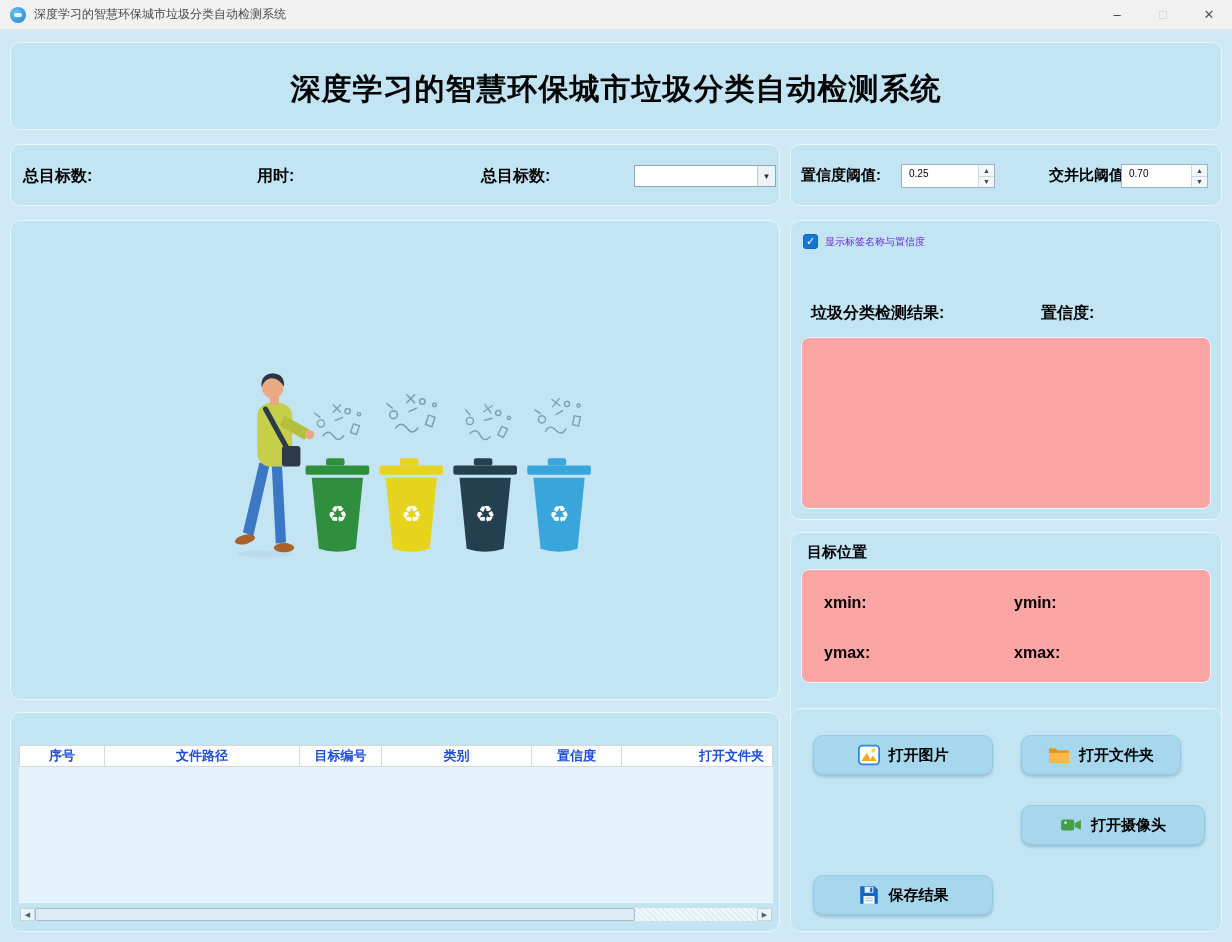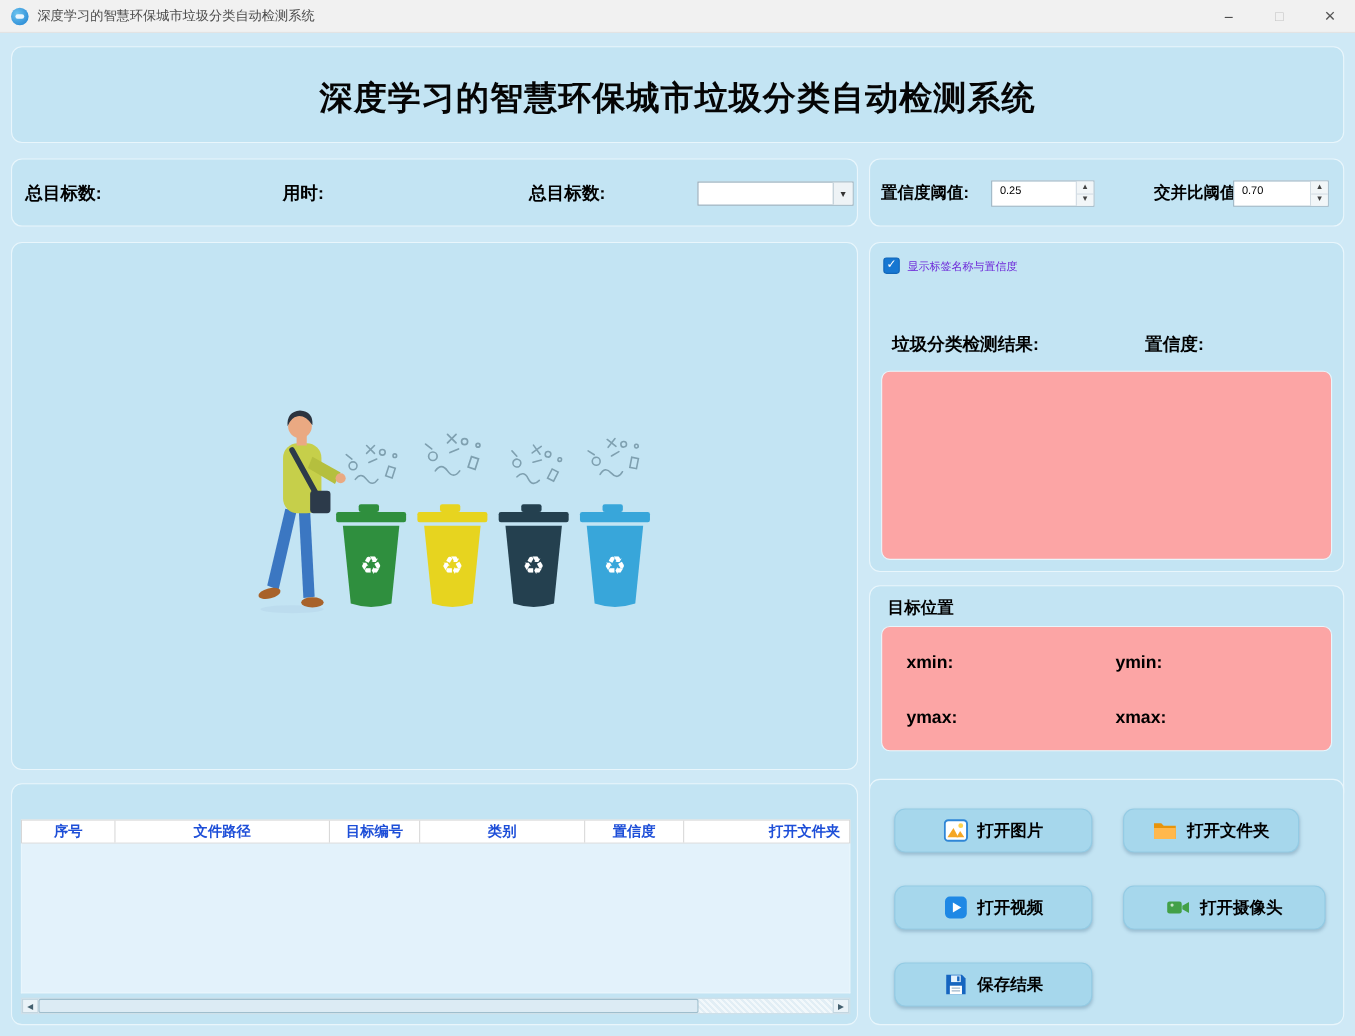--- a/index.html
+++ b/index.html
@@ -222,27 +222,20 @@
     </button>
 
     <button class="action-btn" style="left:230px; top:26px; width:160px; height:40px;">
       <svg class="btn-icon" viewBox="0 0 20 20">
         <path d="M1 4 h6 l2 2 h10 v11 H1 Z" fill="#e8940a"></path>
         <path d="M1 8 h18 v9 H1 Z" fill="#ffb84d"></path>
       </svg>
       <span>打开文件夹</span>
     </button>
 
-    <button class="action-btn" style="left:22px; top:96px; width:180px; height:40px;">
-      <svg class="btn-icon" viewBox="0 0 20 20">
-        <rect x="1" y="1" width="18" height="18" rx="4" fill="#1e88e5"></rect>
-        <path d="M7.5 5.8 L14.5 10 L7.5 14.2 Z" fill="#fff"></path>
-      </svg>
-      <span>打开视频</span>
-    </button>
 
     <button class="action-btn" style="left:230px; top:96px; width:184px; height:40px;">
       <svg class="btn-icon" viewBox="0 0 20 20">
         <rect x="1" y="5" width="12" height="10" rx="2" fill="#43a047"></rect>
         <path d="M13.5 8.5 L19 5.5 V14.5 L13.5 11.5 Z" fill="#43a047"></path>
         <circle cx="5" cy="8" r="1.3" fill="#c8e6c9"></circle>
       </svg>
       <span>打开摄像头</span>
     </button>
 

